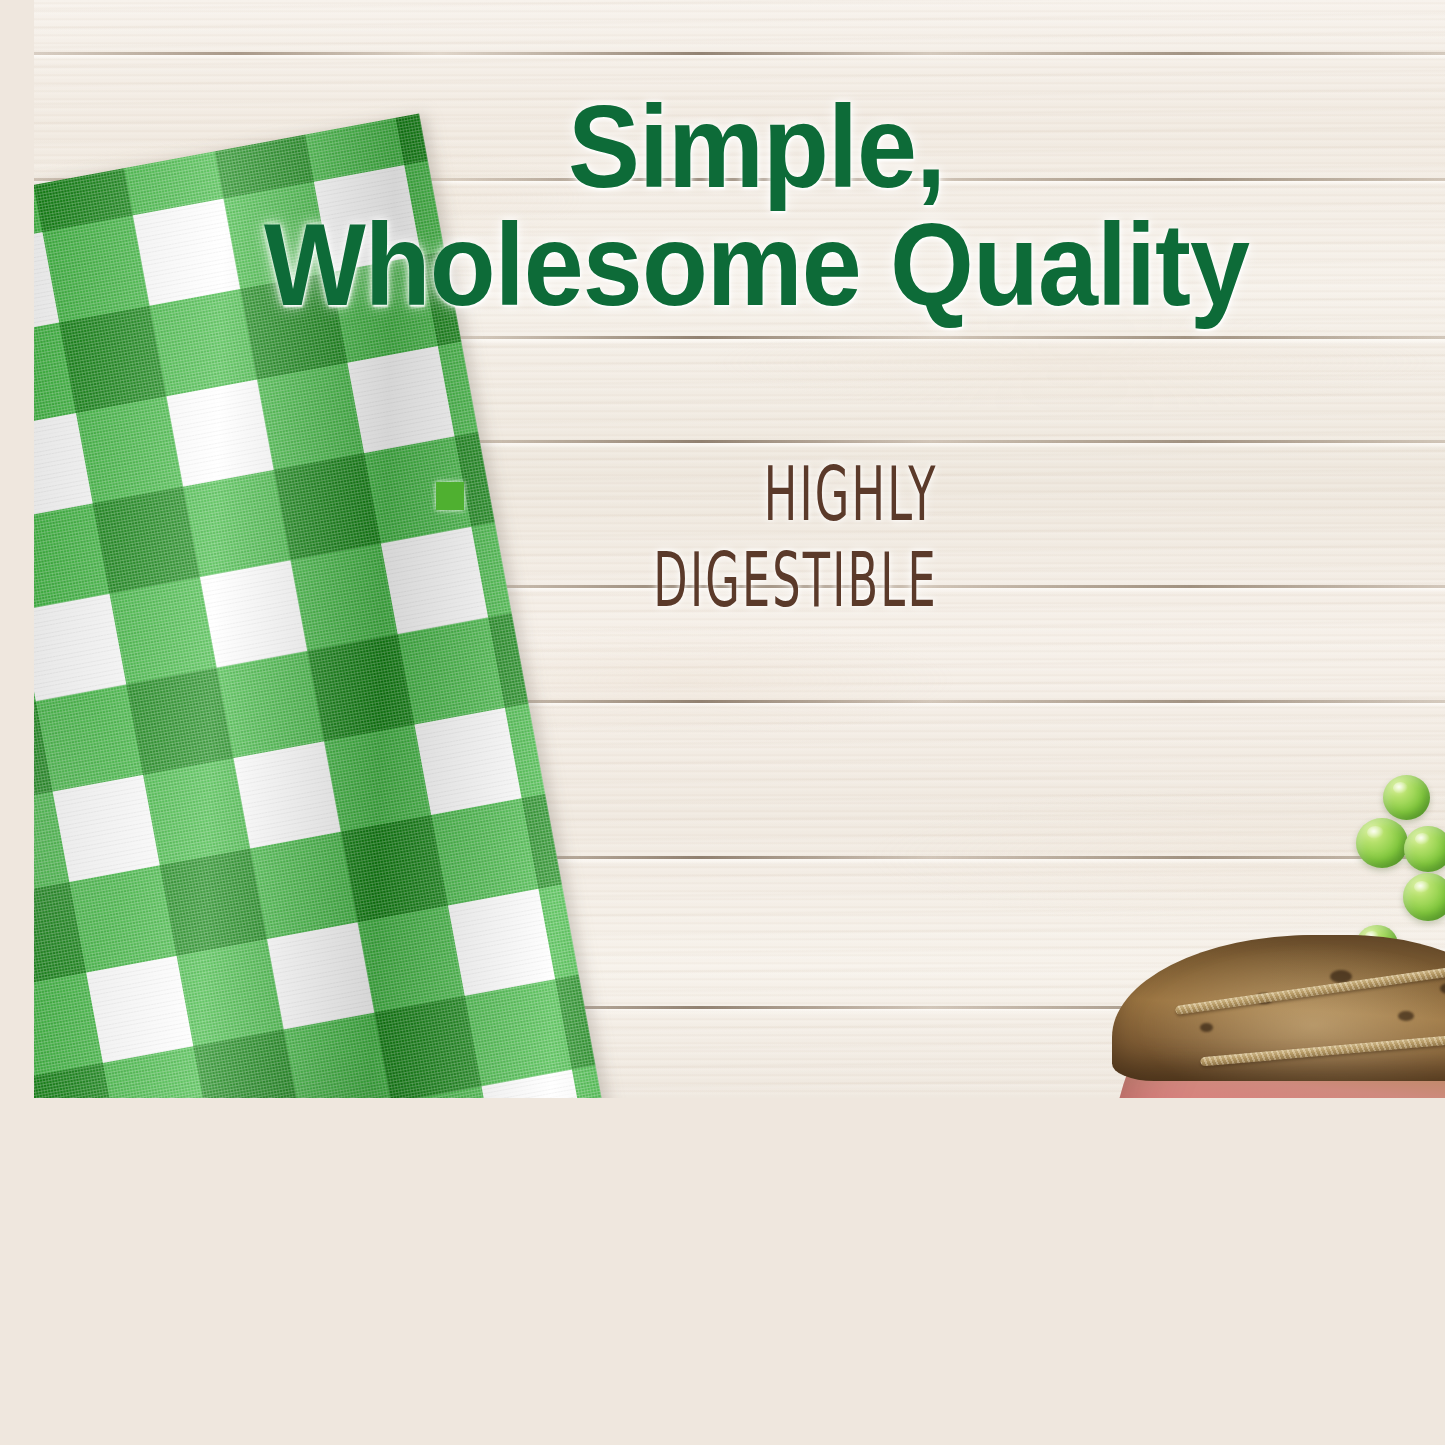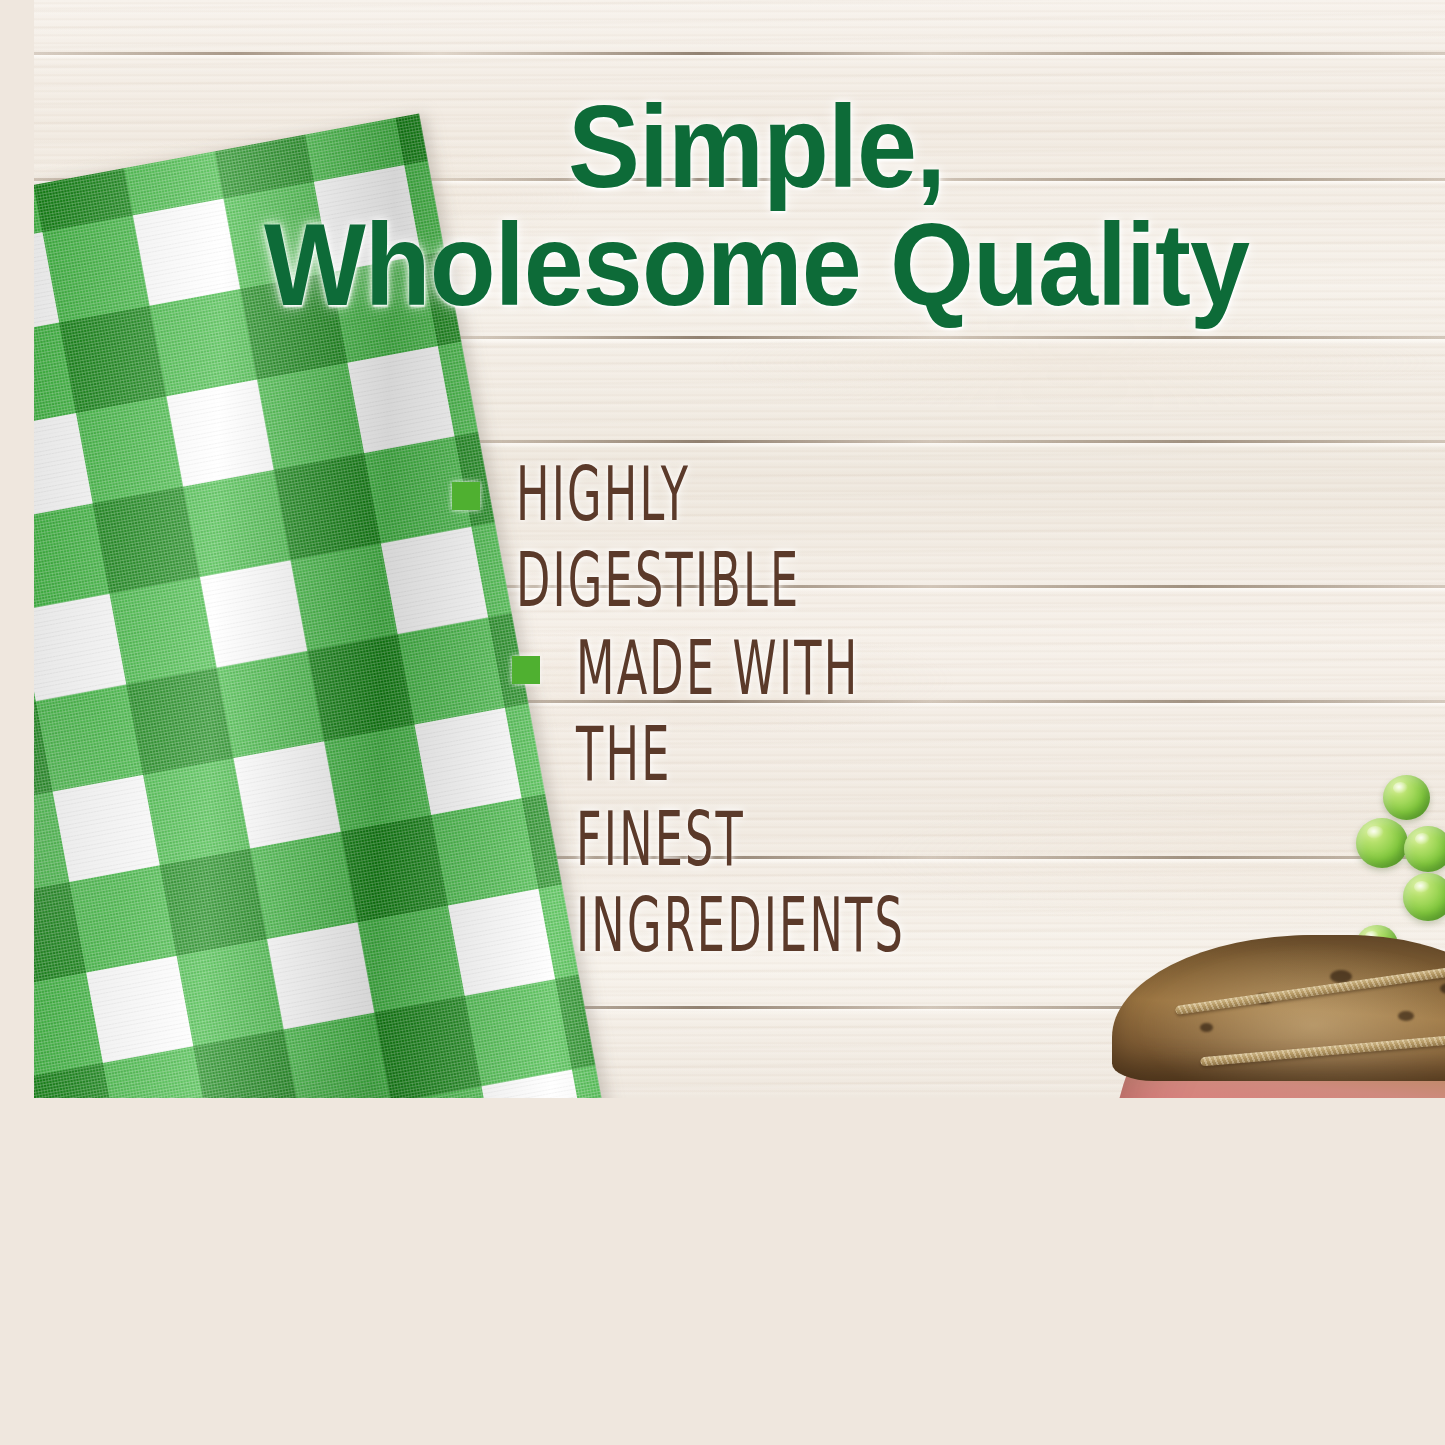--- a/index.html
+++ b/index.html
@@ -202,21 +202,21 @@
     font-weight:bold;
     font-size:116px;
     line-height:1.02;
     letter-spacing:-1px;
     transform:scaleX(.93);
     text-shadow:0 0 7px rgba(255,255,255,.95),0 0 16px rgba(255,255,255,.75),1px 2px 2px rgba(255,255,255,.9);
     white-space:pre-line;
   }
 
   .bullets{
-    position:absolute;left:390px;top:452px;width:700px;
+    position:absolute;left:374px;top:452px;width:700px;text-align:right;
   }
   .bullet-row{position:relative;margin-bottom:34px;}
   .bullet-mark{
     position:absolute;width:28px;height:28px;background:#4fb030;
     box-shadow:0 0 5px rgba(255,255,255,.95);
   }
   .bullet-text{
     color:#5b3a2a;
     font-family:"DejaVu Sans", sans-serif;
     font-weight:normal;
@@ -340,22 +340,17 @@
   <div class="headline">Simple,
 Wholesome Quality</div>
 
   <div class="bullets">
 
     <div class="bullet-row r1">
       <span class="bullet-mark"></span>
       <div class="bullet-text">HIGHLY DIGESTIBLE</div>
     </div>
 
-    <div class="bullet-row r2">
-      <span class="bullet-mark"></span>
-      <div class="bullet-text">MADE WITH THE
-FINEST INGREDIENTS</div>
-    </div>
 
 
   </div>
 
 </div>
 
 </body></html>

